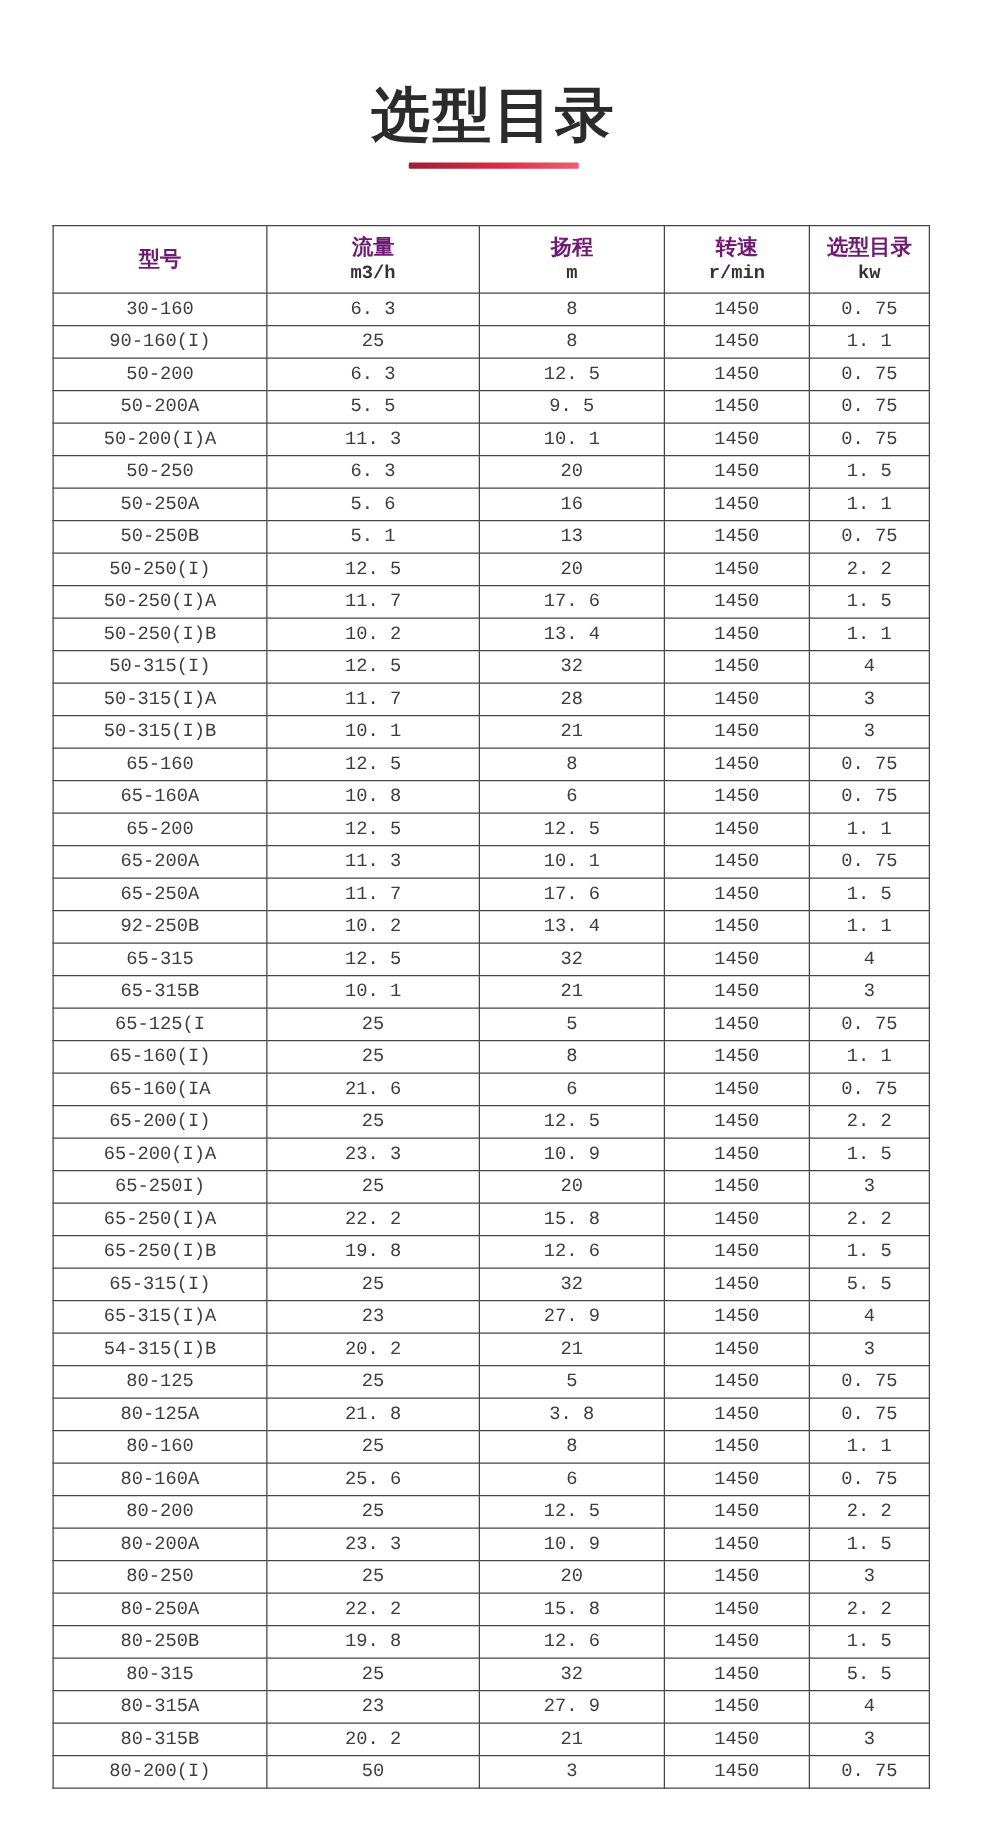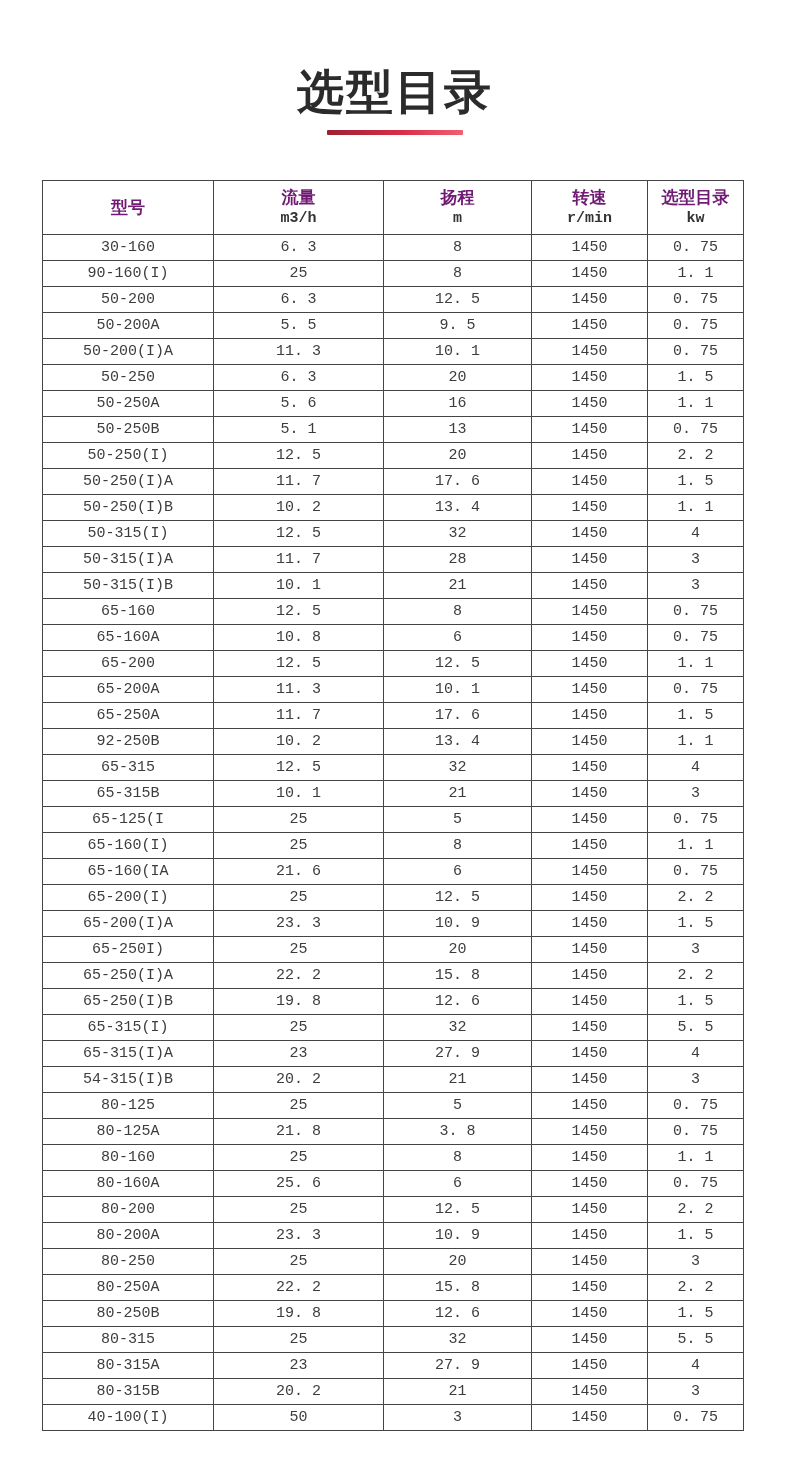--- a/index.html
+++ b/index.html
@@ -428,21 +428,21 @@
           <td>4</td>
         </tr>
         <tr>
           <td>80-315B</td>
           <td>20. 2</td>
           <td>21</td>
           <td>1450</td>
           <td>3</td>
         </tr>
         <tr>
-          <td>40-100(I)</td>
+          <td>80-200(I)</td>
           <td>50</td>
           <td>3</td>
           <td>1450</td>
           <td>0. 75</td>
         </tr>
       </tbody>
   </table>
 </div>
 
 </body></html>

